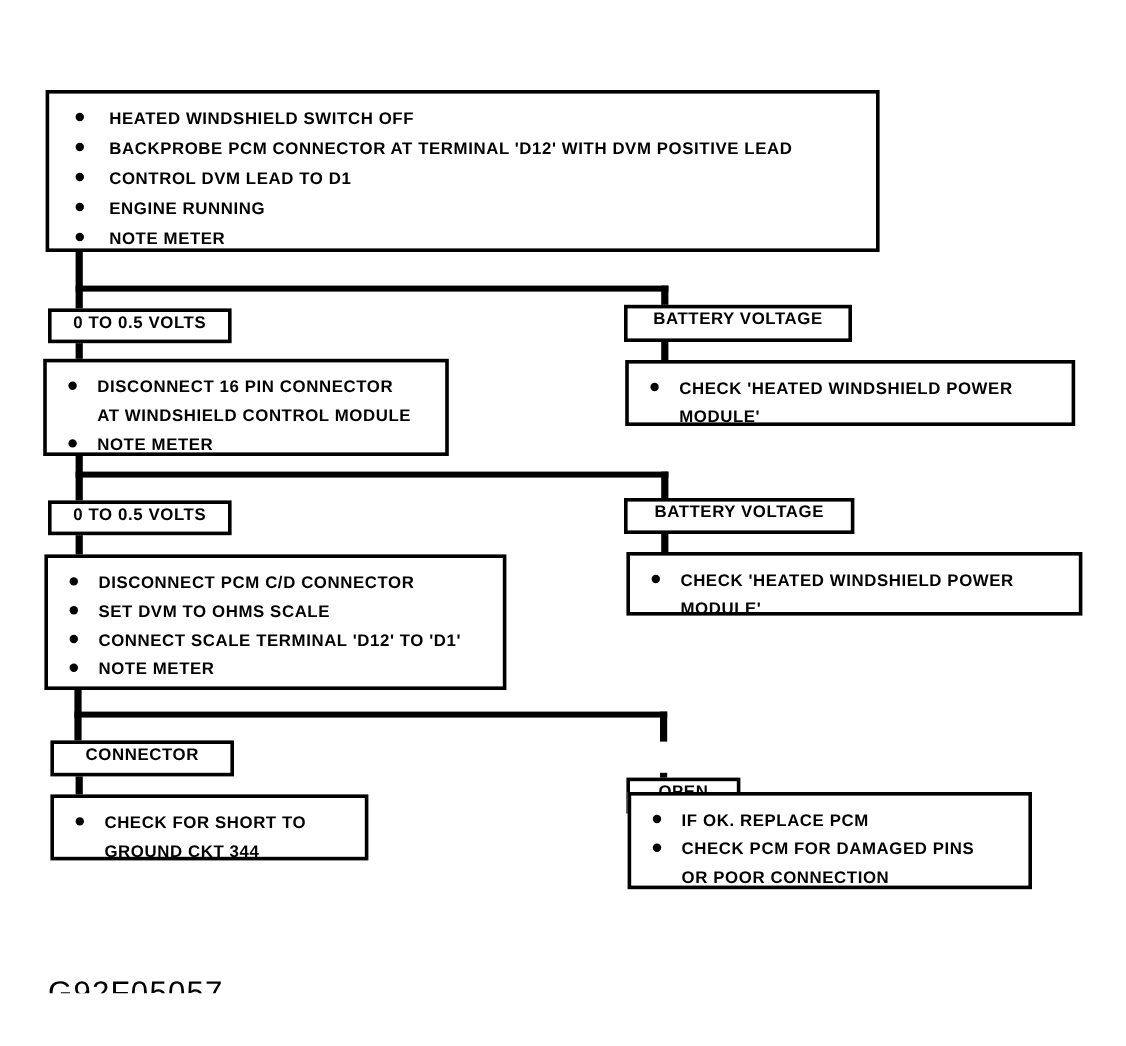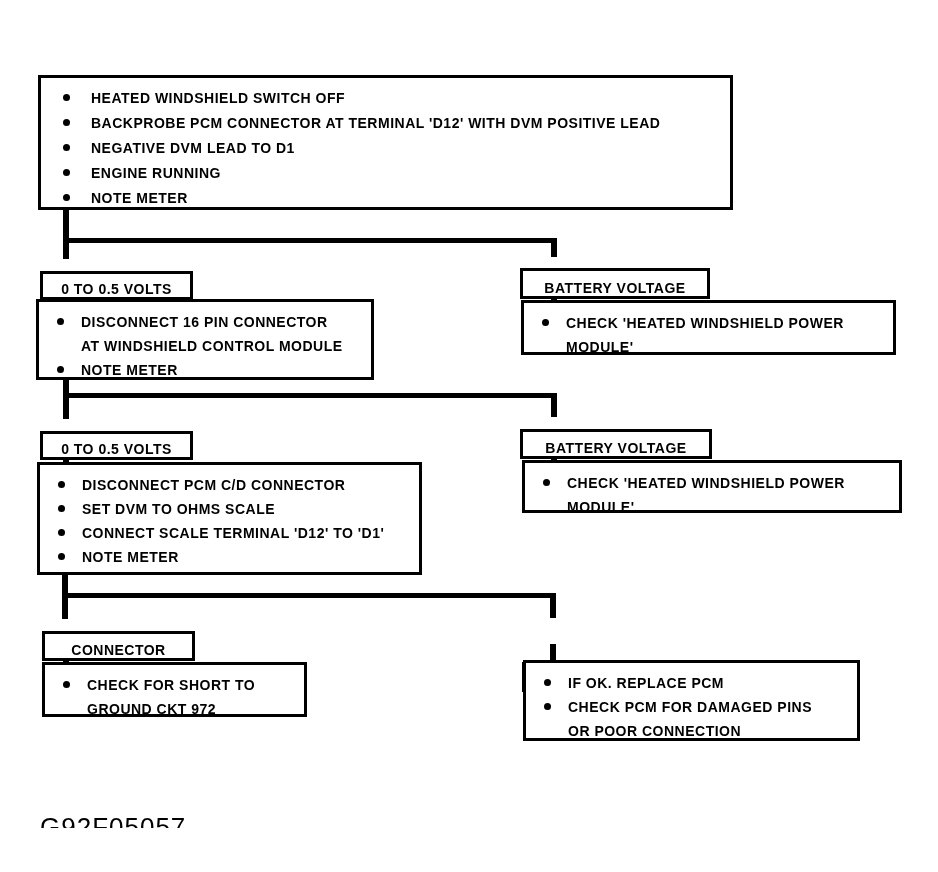--- a/index.html
+++ b/index.html
@@ -20,24 +20,23 @@
     position: absolute;
     background: #ffffff;
     border: 3px solid #000000;
     box-sizing: border-box;
     font-weight: 700;
     font-size: 14px;
     letter-spacing: 0.5px;
   }
   .result {
     display: flex;
-    align-items: flex-end;
+    align-items: flex-start;
     justify-content: center;
     white-space: nowrap;
-    margin-top: 14px;
   }
   .action {
     padding: 8px 6px 4px 0;
   }
   .row {
     display: flex;
     align-items: flex-start;
   }
   .bullet {
     flex: 0 0 auto;
@@ -96,21 +95,21 @@
     <div class="row">
       <span class="bullet"></span>
       <span class="txt">HEATED WINDSHIELD SWITCH OFF</span>
     </div>
     <div class="row">
       <span class="bullet"></span>
       <span class="txt">BACKPROBE PCM CONNECTOR AT TERMINAL 'D12' WITH DVM POSITIVE LEAD</span>
     </div>
     <div class="row">
       <span class="bullet"></span>
-      <span class="txt">NEGATIVE DVM LEAD TO D1</span>
+      <span class="txt">CONTROL DVM LEAD TO D1</span>
     </div>
     <div class="row">
       <span class="bullet"></span>
       <span class="txt">ENGINE RUNNING</span>
     </div>
     <div class="row">
       <span class="bullet"></span>
       <span class="txt">NOTE METER</span>
     </div>
   </div>
@@ -180,21 +179,21 @@
     <span>CONNECTOR</span>
   </div>
   <div class="box result" style="left:522px; top:648px; width:95px; height:30px;">
     <span>OPEN</span>
   </div>
 
   <div class="box action" style="left:42px; top:662px; width:265px; height:55px;">
     <div class="row">
       <span class="bullet"></span>
       <span class="txt">CHECK FOR SHORT TO
-GROUND CKT 972</span>
+GROUND CKT 344</span>
     </div>
   </div>
 
   <div class="box action" style="left:523px; top:660px; width:337px; height:81px;">
     <div class="row">
       <span class="bullet"></span>
       <span class="txt">IF OK. REPLACE PCM</span>
     </div>
     <div class="row">
       <span class="bullet"></span>

